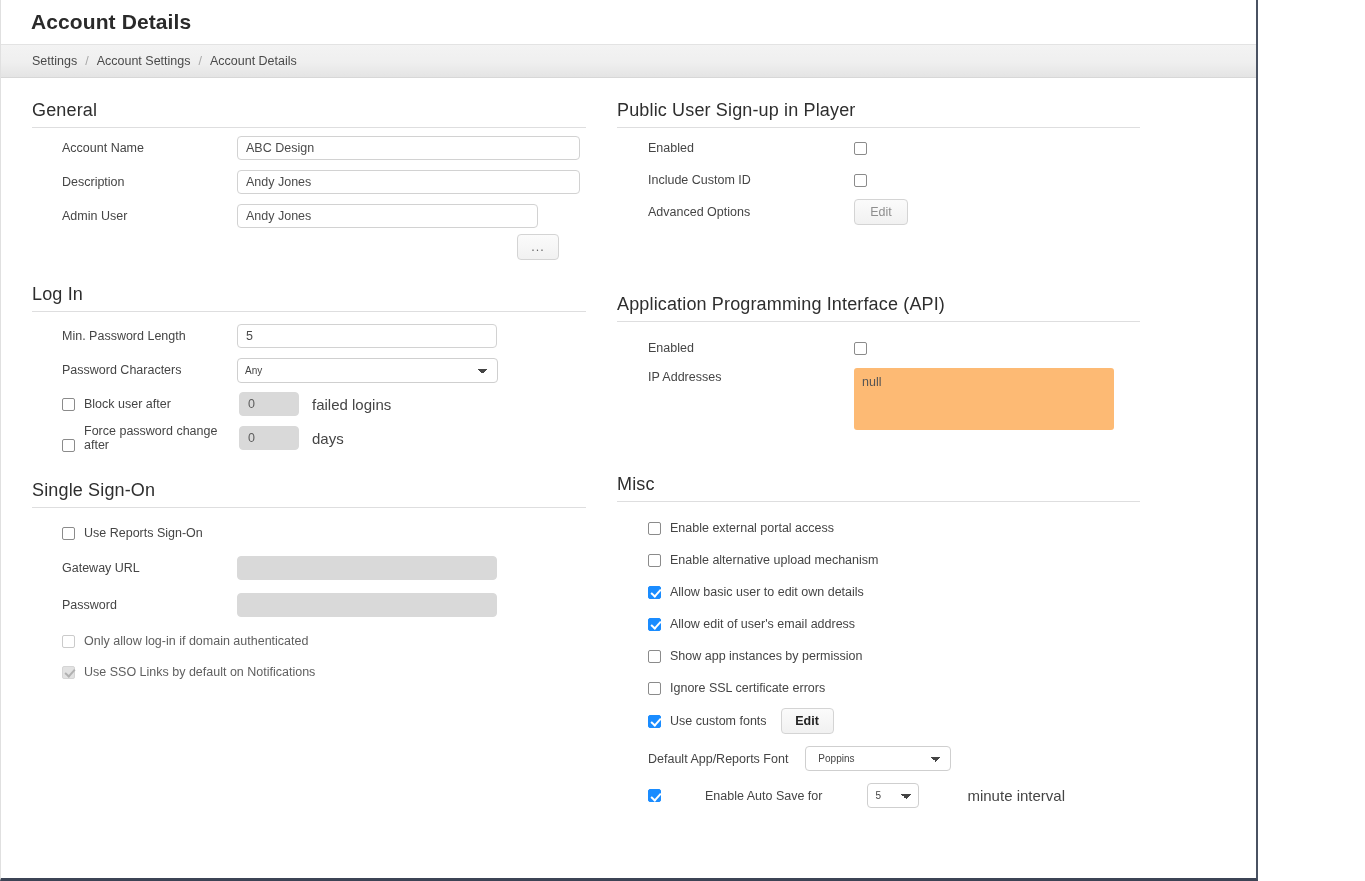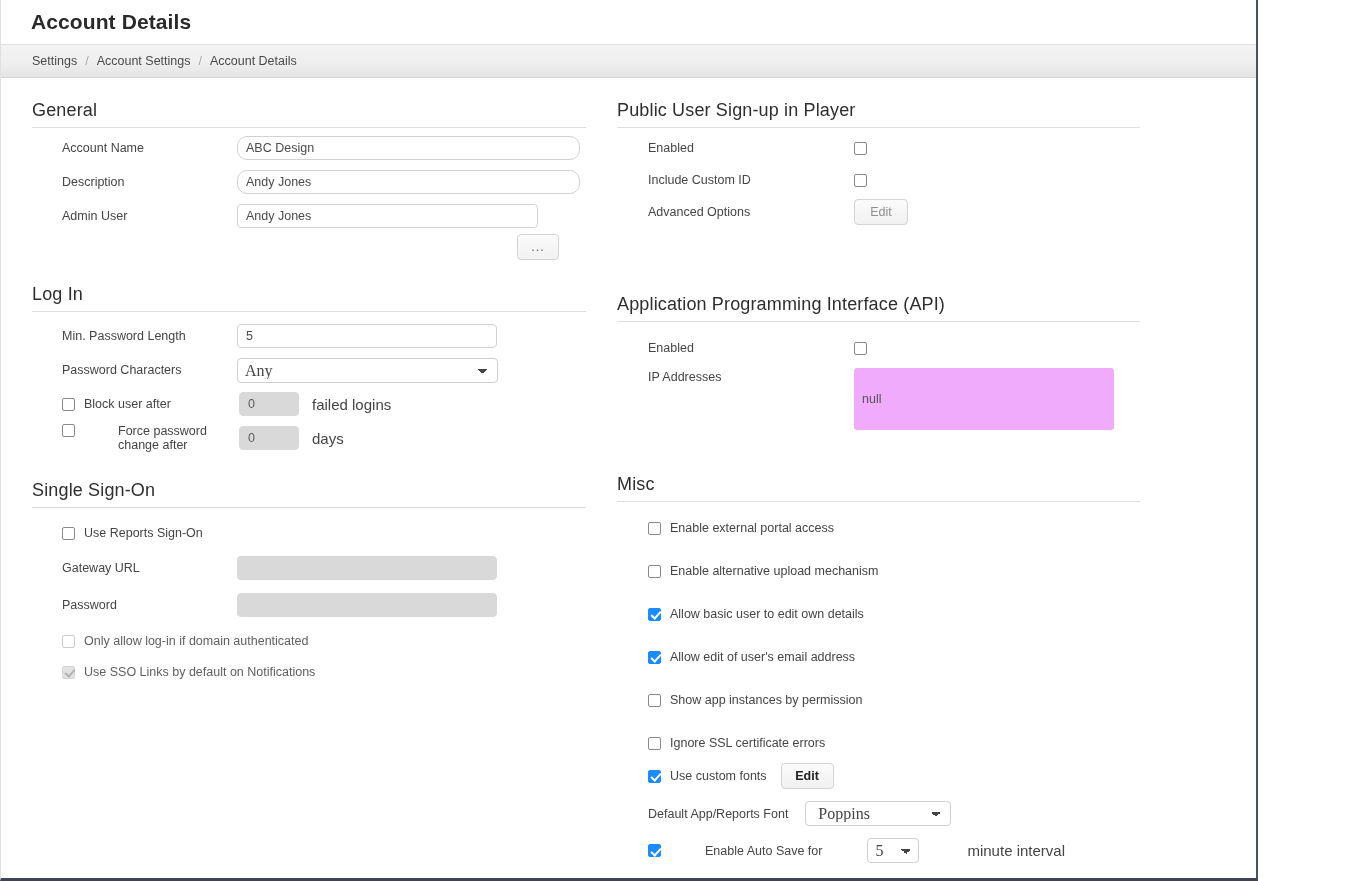--- a/index.html
+++ b/index.html
@@ -89,61 +89,61 @@
     border: 1px solid #d2d2d2;
     border-radius: 4px;
     background: #fff;
     font-size: 12.5px;
     color: #4b4b4b;
     padding: 0 8px;
     line-height: 22px;
     font-family: "Liberation Sans", sans-serif;
     outline: none;
   }
-  .inp-wide { width: 343px; border-radius: 10px; }
+  .inp-wide { width: 343px; }
   .inp-admin { width: 301px; }
   .inp-num { width: 260px; }
   .inp.disabled {
     background: #d9d9d9;
     border-color: #d9d9d9;
     color: #5d5d5d;
   }
   .inp-small {
     width: 60px;
   }
   .sel {
     height: 25px;
     border: 1px solid #cfcfcf;
     border-radius: 4px;
     background: #fff;
-    font-size: 16px;
+    font-size: 10px;
     color: #444;
     padding: 0 26px 0 7px;
-    font-family: Liberation Serif, serif;
+    font-family: Liberation Sans, sans-serif;
     appearance: none; -webkit-appearance: none;
     background-image: linear-gradient(45deg, transparent 50%, #444 50%), linear-gradient(135deg, #444 50%, transparent 50%);
     background-position: calc(100% - 14px) 10px, calc(100% - 9px) 10px;
     background-size: 5px 5px, 5px 5px;
     background-repeat: no-repeat;
     outline: none;
   }
   .sel-chars { width: 261px; }
   .sel-font { width: 146px; }
   .sel-mins { width: 52px; padding-right: 20px;
     background-position: calc(100% - 12px) 10px, calc(100% - 7px) 10px;}
 
   .txta {
     width: 260px;
     height: 62px;
-    background: #f0abfc;
+    background: #fdba74;
     border: none;
     border-radius: 3px;
     font-size: 12.5px;
     color: #555;
-    padding: 24px 8px;
+    padding: 7px 8px;
     font-family: "Liberation Sans", sans-serif;
     resize: none;
     outline: none;
   }
 
   
   .btn {
     border: 1px solid #d4d4d4;
     border-radius: 4px;
     background: linear-gradient(to bottom,#fbfbfb,#f1f1f1);
@@ -197,21 +197,21 @@
   }
   .cb.disabled.checked {
     background: #e2e2e2;
     border-color: #d5d5d5;
   }
   .cb.disabled.checked::after { border-color: #b1b1b1; }
 
   .cbrow {
     display: flex;
     align-items: center;
-    margin-top: 19px;
+    margin-top: 8px;
     min-height: 24px;
   }
   .cb-label {
     font-size: 12.5px;
     color: #454545;
     margin-left: 9px;
   }
   .cb-label.dim { color: #5f5f5f; }
 
   .suffix {
@@ -284,21 +284,21 @@
         <div class="row">
           <div class="lbl lbl-left" style="display:flex;align-items:center;padding-left:30px;">
             <span class="cb"></span>
             <span class="cb-label">Block user after</span>
           </div>
           <input class="inp inp-small disabled" style="margin-left: 2px;" value="0">
           <span class="suffix">failed logins</span>
         </div>
 
         <div class="row">
-          <div class="lbl lbl-left" style="display:flex;align-items:flex-start;padding-left:30px;gap:34px;">
+          <div class="lbl lbl-left" style="display:flex;align-items:flex-end;padding-left:30px;">
             <span class="cb"></span>
             <span class="cb-label">Force password change after</span>
           </div>
           <input class="inp inp-small disabled" style="margin-left: 2px;" value="0">
           <span class="suffix">days</span>
         </div>
       </div>
 
       <div class="section" style="margin-top:28px;">
         <div class="section-title">Single Sign-On</div>

